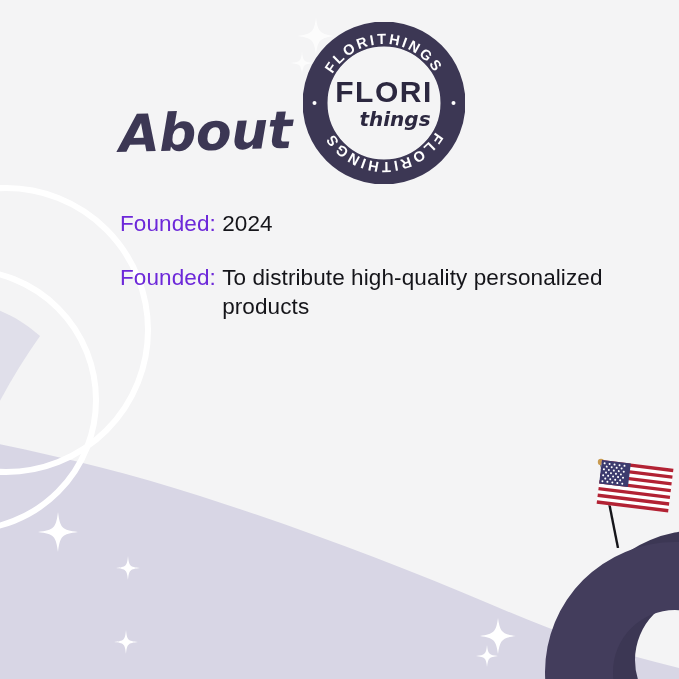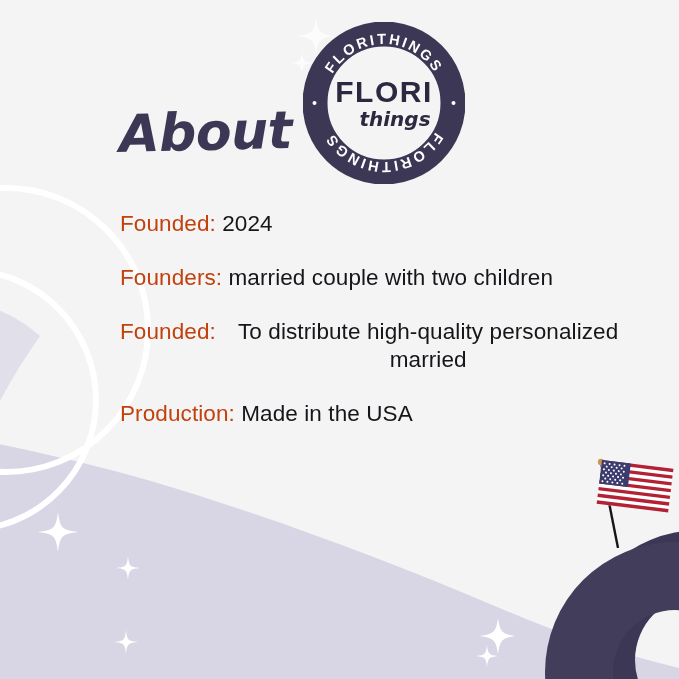--- a/index.html
+++ b/index.html
@@ -58,29 +58,28 @@
   .info-row {
     display:block;
     margin-bottom:25px;
     font-size:22.5px;
     line-height:1.28;
     white-space:normal;
   }
   .info-row:last-child { margin-bottom:0; }
 
   .info-label {
-    color:#c2410c;
+    color:#6d28d9;
     font-weight:400;
     letter-spacing:0.1px;
   }
   .info-value {
     color:#15151a;
     font-weight:400;
     letter-spacing:0.1px;
-    text-align:center;
   }
   
   #row-mission .info-value {
     display:inline-block;
     width:412px;
     vertical-align:top;
     text-indent:0;
   }
 
   
@@ -177,34 +176,26 @@
 
   <div id="about-heading">About</div>
 
   <div id="info-list">
 
     <div class="info-row" id="row-founded">
       <span class="info-label">Founded:</span>
       <span class="info-value">2024</span>
     </div>
 
-    <div class="info-row" id="row-founders">
-      <span class="info-label">Founders:</span>
-      <span class="info-value">married couple with two children</span>
-    </div>
 
     <div class="info-row" id="row-mission">
       <span class="info-label">Founded:</span>
-      <span class="info-value">To distribute high-quality personalized married</span>
+      <span class="info-value">To distribute high-quality personalized products</span>
     </div>
 
-    <div class="info-row" id="row-production">
-      <span class="info-label">Production:</span>
-      <span class="info-value">Made in the USA</span>
-    </div>
 
 
   </div>
 
   <div id="usa-flag">
     <svg viewBox="0 0 87 100" xmlns="http://www.w3.org/2000/svg">
 
       <line x1="9" y1="14" x2="26" y2="100" stroke="#15151a" stroke-width="2.4"></line>
 
       <circle cx="9" cy="14" r="3.2" fill="#c89a50"></circle>

